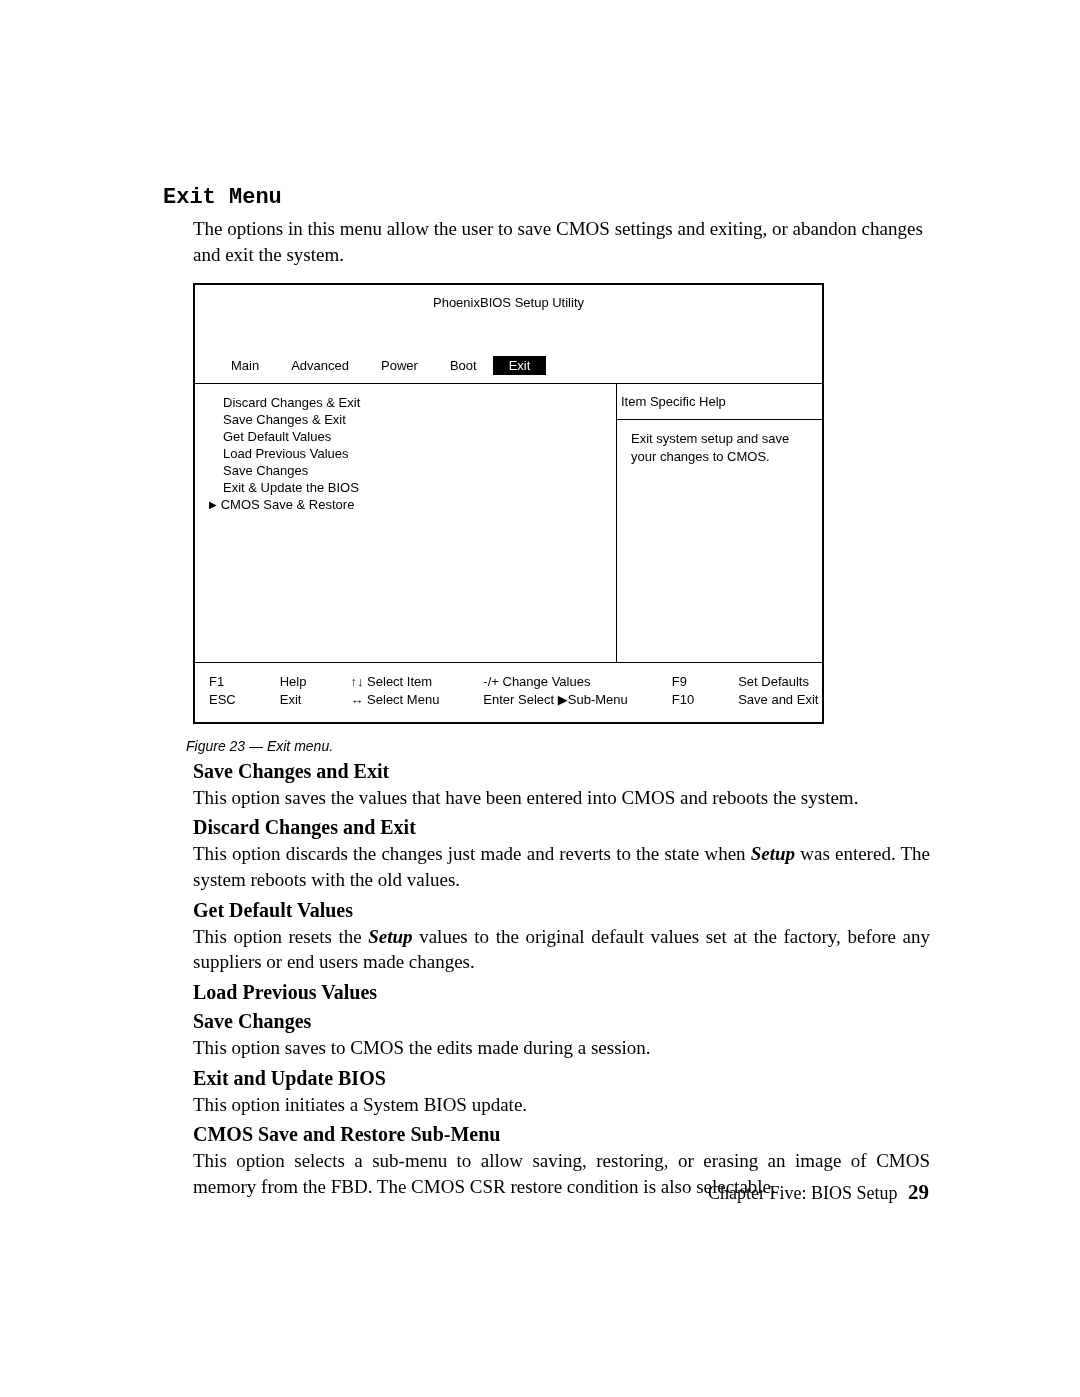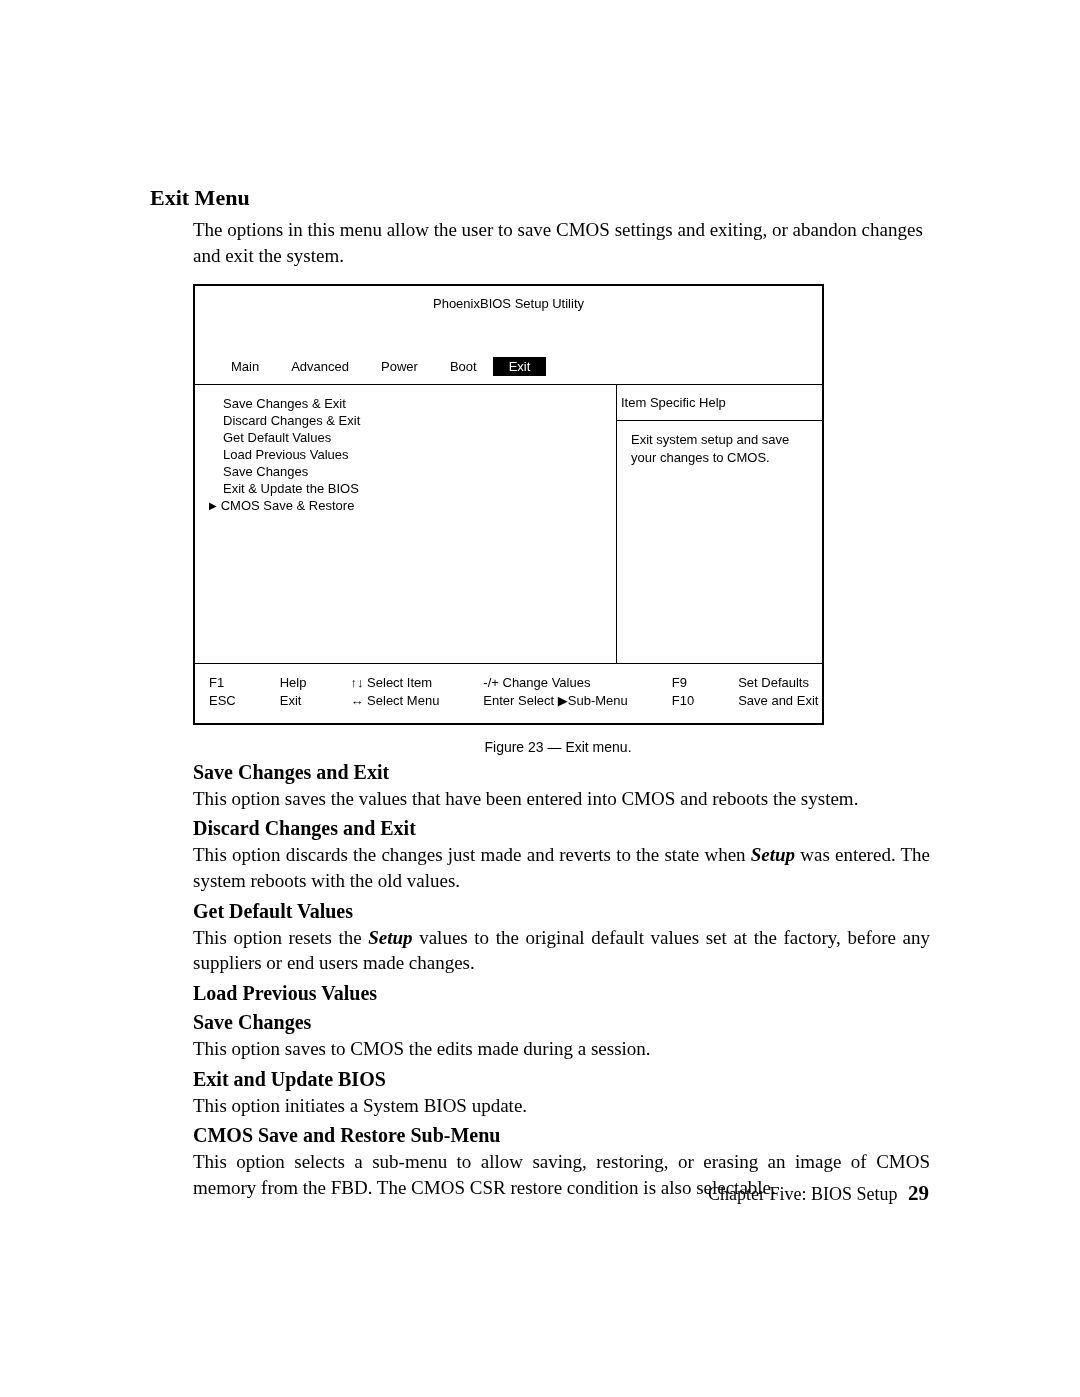--- a/index.html
+++ b/index.html
@@ -12,24 +12,24 @@
     height: 1397px;
     position: relative;
   }
   .page {
     position: absolute;
     left: 150px;
     top: 185px;
     width: 780px;
   }
   .section-title {
-    font-family: Liberation Serif, serif;
+    font-family: Liberation Mono, monospace;
     font-weight: bold;
     font-size: 22px;
-    margin: 0 0 6px 0;
+    margin: 0 0 6px 13px;
   }
   .intro {
     font-size: 19px;
     line-height: 1.35;
     margin: 0 0 16px 43px;
   }
   
   .bios-box {
     margin-left: 43px;
     width: 631px;
@@ -108,23 +108,23 @@
   .fcol-keys { width: 40px; }
   .fcol-actions { width: 60px; }
   .fcol-nav { width: 130px; }
   .fcol-vals { width: 180px; }
   .fcol-rkeys { width: 36px; }
   .fcol-ract { flex: 1; }
   .frow { line-height: 1.4; white-space: nowrap; }
   
   .fig-caption {
     font-family: Arial, Helvetica, sans-serif;
+    font-style: italic;
     font-size: 14px;
     margin: 14px 0 6px 36px;
-    text-align: center;
   }
   
   .desc {
     margin-left: 43px;
   }
   .h3 {
     font-family: "Times New Roman", Times, serif;
     font-weight: bold;
     font-size: 20px;
     margin: 6px 0 2px 0;
@@ -162,22 +162,22 @@
     <div class="bios-title">PhoenixBIOS Setup Utility</div>
     <div class="bios-tabs" id="bios-tabs">
         <div class="bios-tab">Main</div>
         <div class="bios-tab">Advanced</div>
         <div class="bios-tab">Power</div>
         <div class="bios-tab">Boot</div>
         <div class="bios-tab selected">Exit</div>
       </div>
     <div class="bios-middle">
       <div class="bios-menu" id="bios-menu">
+          <div class="bios-menu-item">Discard Changes &amp; Exit</div>
           <div class="bios-menu-item">Save Changes &amp; Exit</div>
-          <div class="bios-menu-item">Discard Changes &amp; Exit</div>
           <div class="bios-menu-item">Get Default Values</div>
           <div class="bios-menu-item">Load Previous Values</div>
           <div class="bios-menu-item">Save Changes</div>
           <div class="bios-menu-item">Exit &amp; Update the BIOS</div>
           <div class="bios-menu-item submenu">CMOS Save &amp; Restore</div>
         </div>
       <div class="bios-help">
         <div class="bios-help-title">Item Specific Help</div>
         <div class="bios-help-body">Exit system setup and save your changes to CMOS.</div>
       </div>

